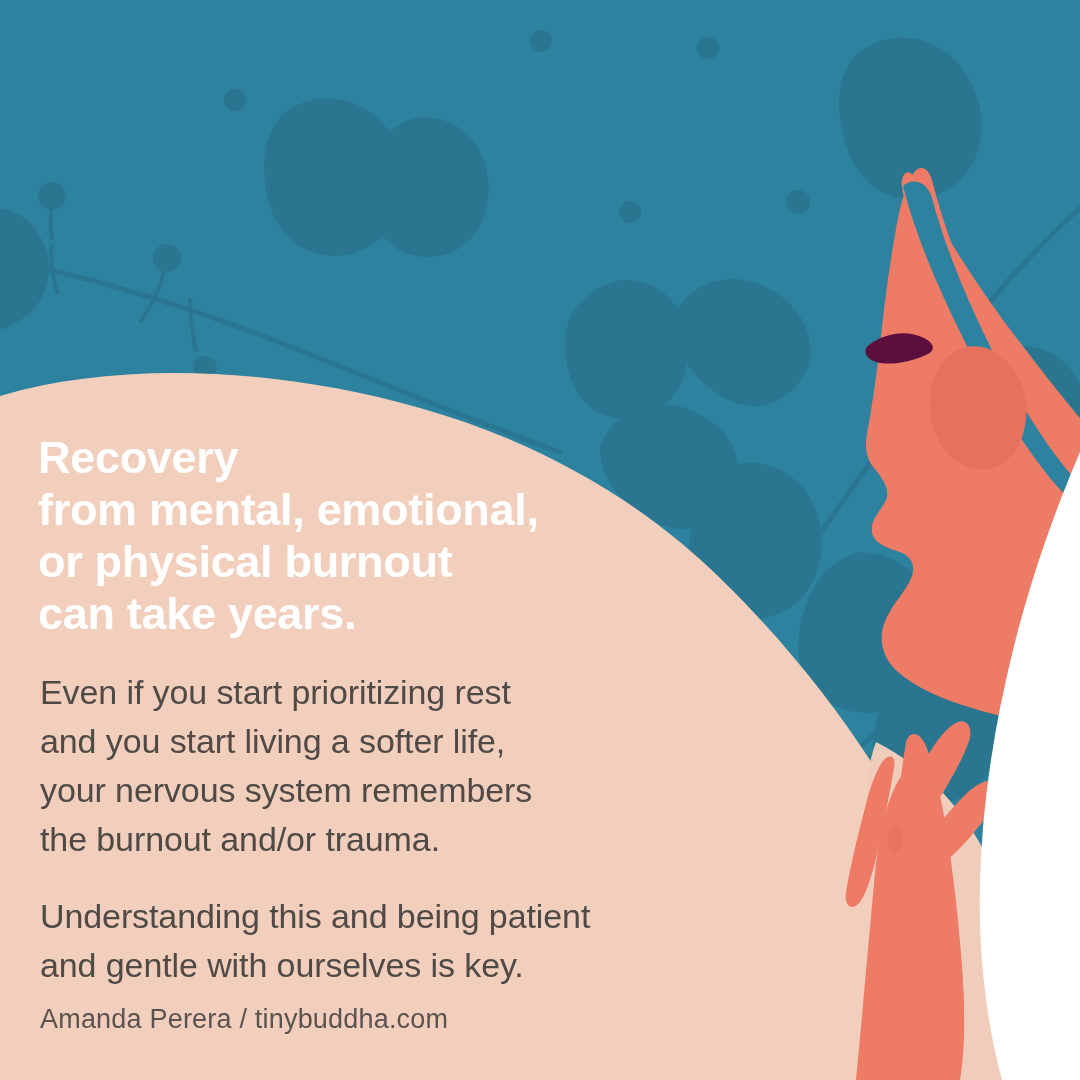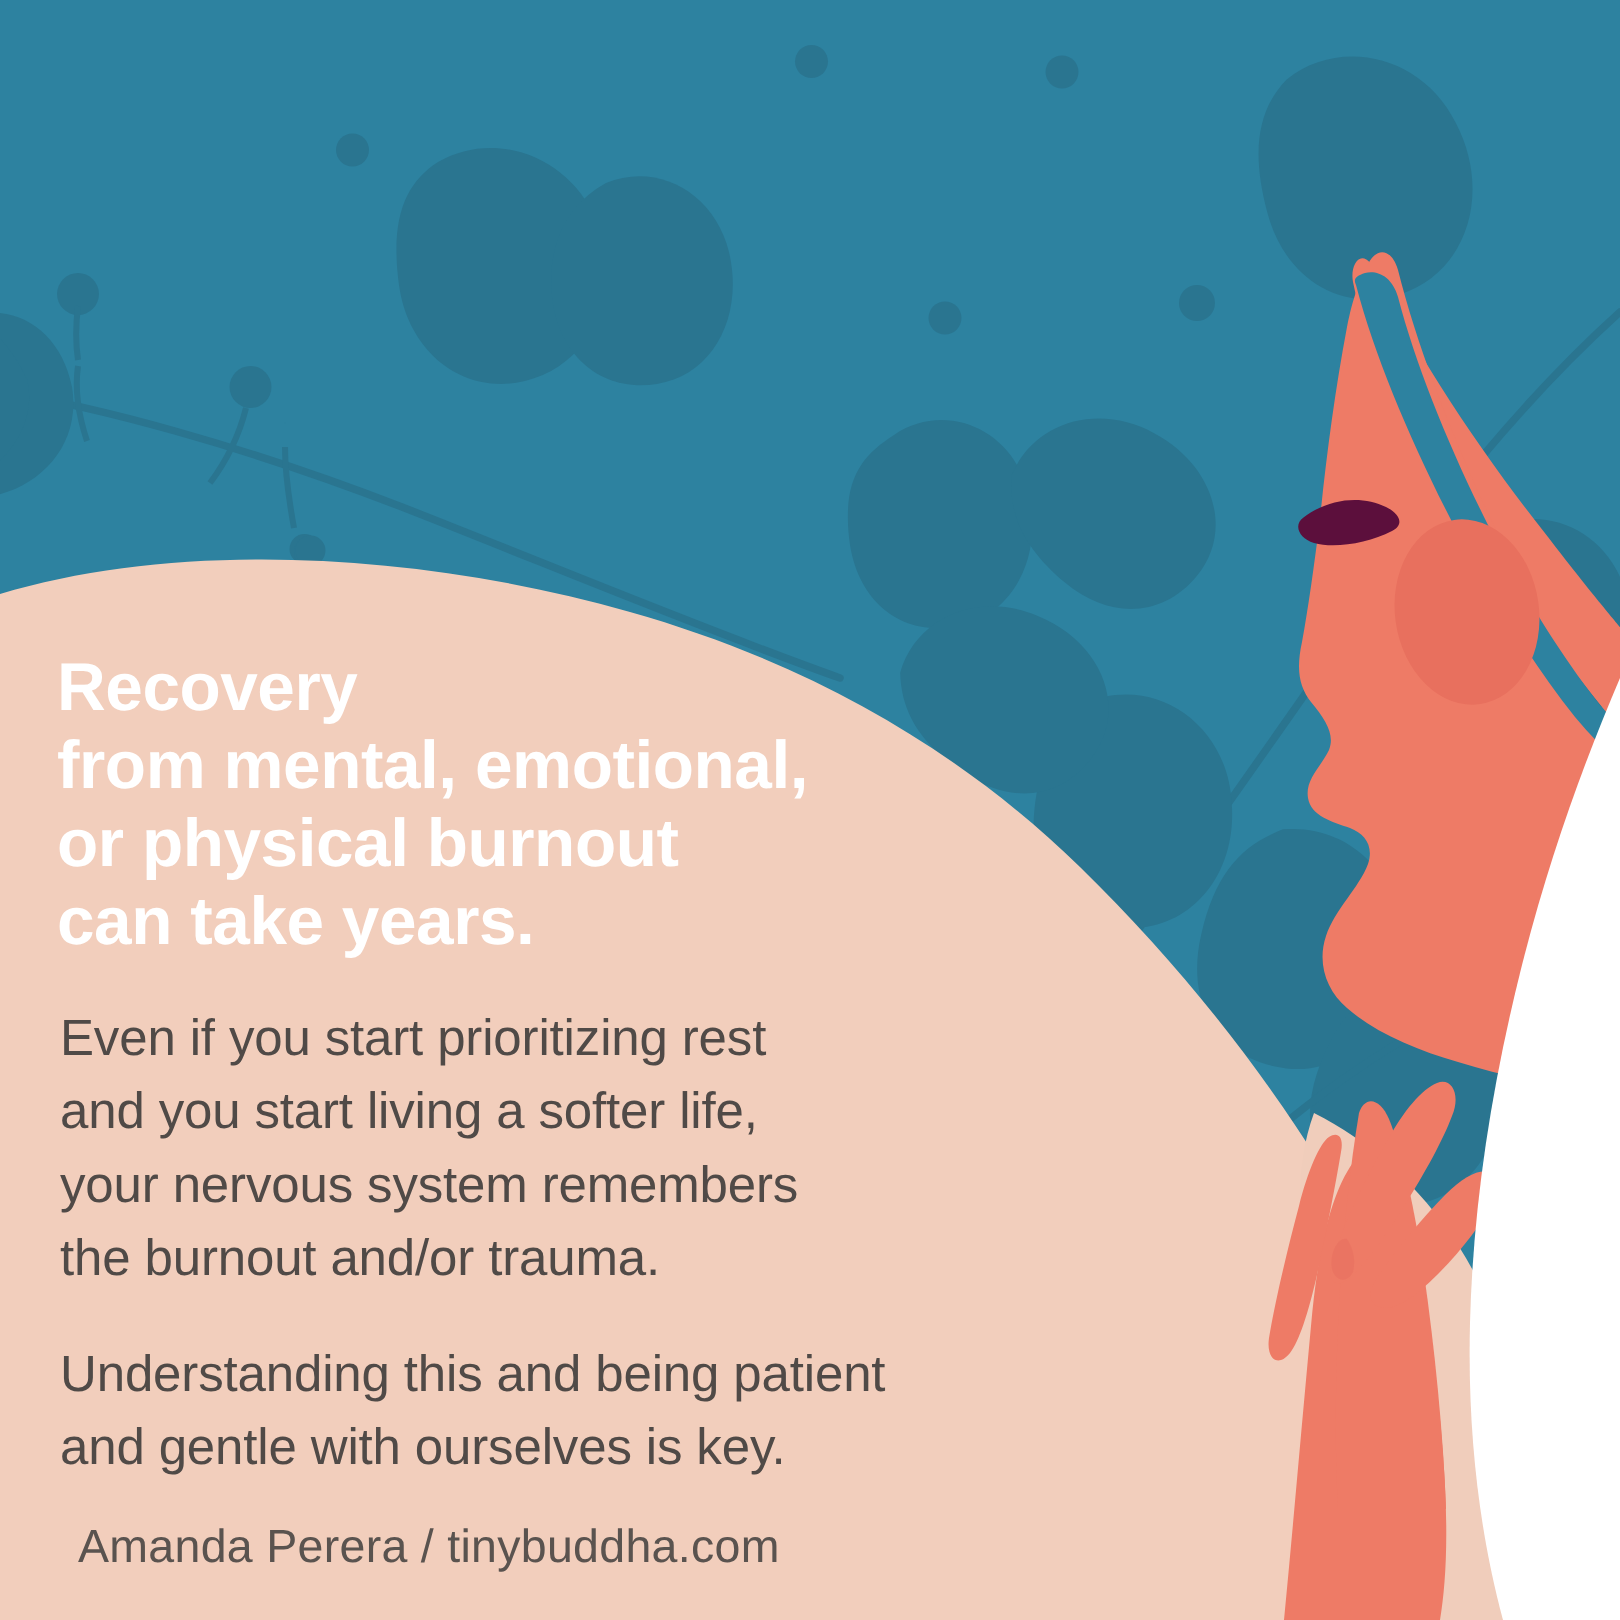--- a/index.html
+++ b/index.html
@@ -55,22 +55,22 @@
     letter-spacing: -0.1px;
     color: #504A47;
     white-space: pre-line;
   }
   #para1 { top: 668px; }
   #para2 { top: 892px; }
   .credit {
     position: absolute;
     left: 40px;
     top: 1002px;
-    margin: 12px;
-    font-size: 31px;
+    margin: 0;
+    font-size: 27px;
     line-height: 34px;
     font-weight: 400;
     letter-spacing: 0.2px;
     color: #5A534F;
   }
 </style>
 </head>
 <body>
 
 <div id="poster">

